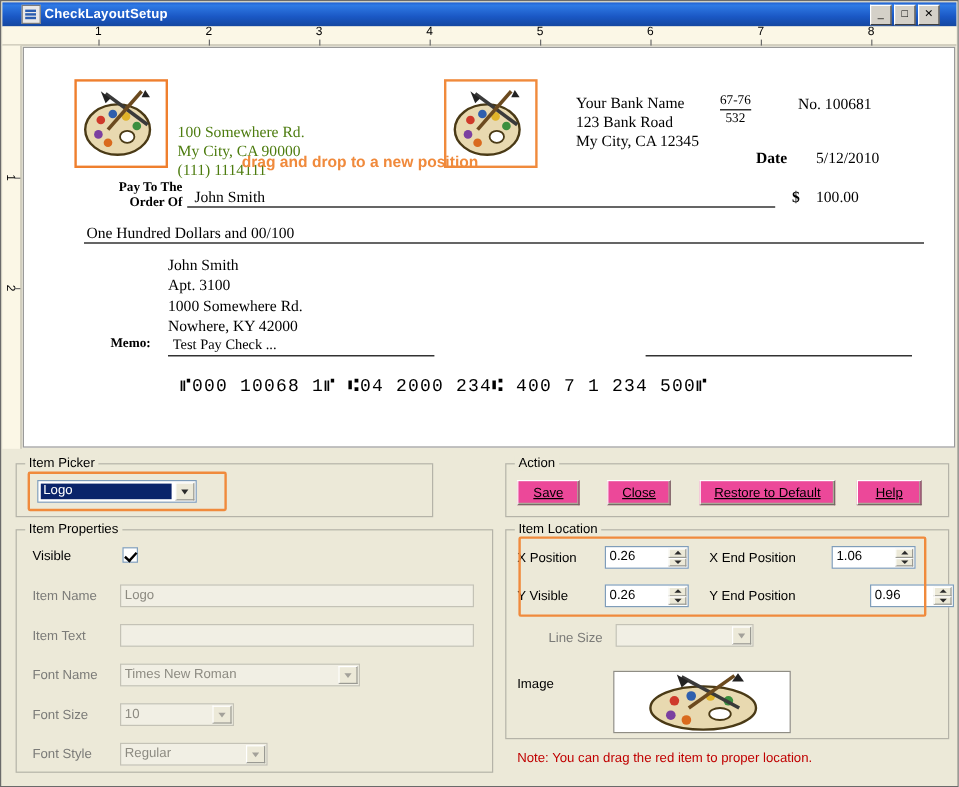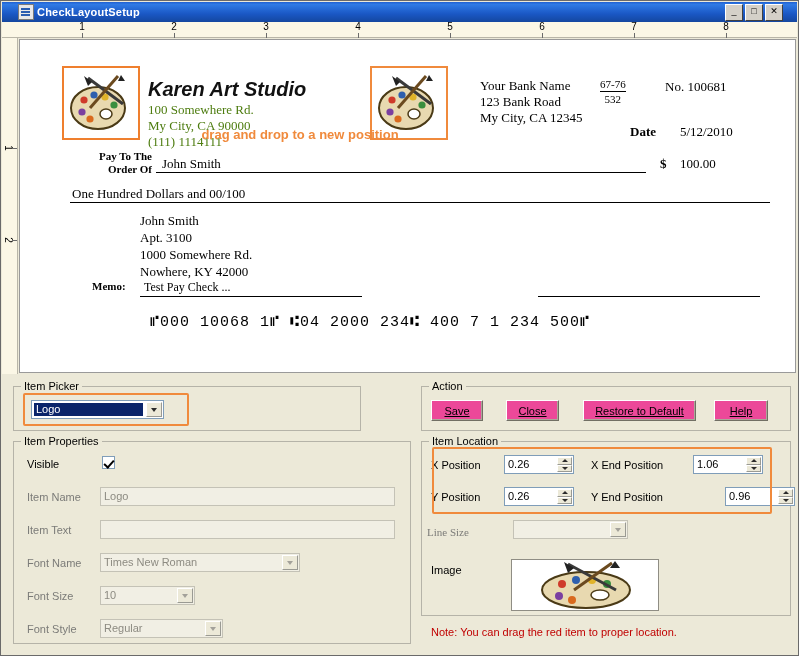--- a/index.html
+++ b/index.html
@@ -549,21 +549,20 @@
           <circle cx="46" cy="31" r="3.6" fill="#3a8f3f"></circle>
           <circle cx="14" cy="38" r="3.6" fill="#7b3fa0"></circle>
           <circle cx="22" cy="45" r="3.6" fill="#d96a1e"></circle>
           <path d="M20 4 L55 30" stroke="#3a3a3a" stroke-width="3" fill="none"></path>
           <path d="M50 2 L22 34" stroke="#6b4a1f" stroke-width="3" fill="none"></path>
           <path d="M16 2 L24 8 L20 12 Z" fill="#222"></path>
           <path d="M53 1 L57 7 L50 7 Z" fill="#222"></path>
         </svg>
       </div>
 
-      <div class="biz-name">Karen Art Studio</div>
       <div class="biz-addr">
         <div>100 Somewhere Rd.</div>
         <div>My City, CA 90000</div>
         <div>(111) 1114111</div>
       </div>
 
       <div class="drag-note">drag and drop to a new position</div>
 
       <div class="bank-name">
         <div>Your Bank Name</div>
@@ -672,41 +671,41 @@
 
   <div class="lbl" style="left:590px; top:458px;">X End Position</div>
   <div class="spinbox" style="left:692px; top:454px; width:70px; height:19px;">
     <span>1.06</span>
     <div class="spin-btns">
       <div class="up"></div>
       <div class="down"></div>
     </div>
   </div>
 
-  <div class="lbl" style="left:430px; top:490px;">Y Position</div>
+  <div class="lbl" style="left:430px; top:490px;">Y Visible</div>
   <div class="spinbox" style="left:503px; top:486px; width:70px; height:19px;">
     <span>0.26</span>
     <div class="spin-btns">
       <div class="up"></div>
       <div class="down"></div>
     </div>
   </div>
 
   <div class="lbl" style="left:590px; top:490px;">Y End Position</div>
   <div class="spinbox" style="left:724px; top:486px; width:70px; height:19px;">
     <span>0.96</span>
     <div class="spin-btns">
       <div class="up"></div>
       <div class="down"></div>
     </div>
   </div>
 
   <div class="hl-box" style="left:431px; top:446px; width:340px; height:67px;"></div>
 
-  <div class="lbl dis" style="left:426px; top:525px;font-family:Liberation Serif, serif;">Line Size</div>
+  <div class="lbl dis" style="left:456px; top:525px;">Line Size</div>
   <div class="combo disabled" style="left:512px; top:519px; width:115px; height:19px;">
     <span></span>
     <div class="arrow"></div>
   </div>
 
   <div class="lbl" style="left:430px; top:563px;">Image</div>
   <div class="img-preview" style="left:510px; top:558px; width:148px; height:52px;">
     <svg viewBox="0 0 148 52" width="148" height="52">
       <ellipse cx="74" cy="30" rx="44" ry="18" fill="#e8d9b0" stroke="#4a3a16" stroke-width="2"></ellipse>
       <ellipse cx="88" cy="35" rx="9" ry="5" fill="#ffffff" stroke="#4a3a16" stroke-width="1.5"></ellipse>

